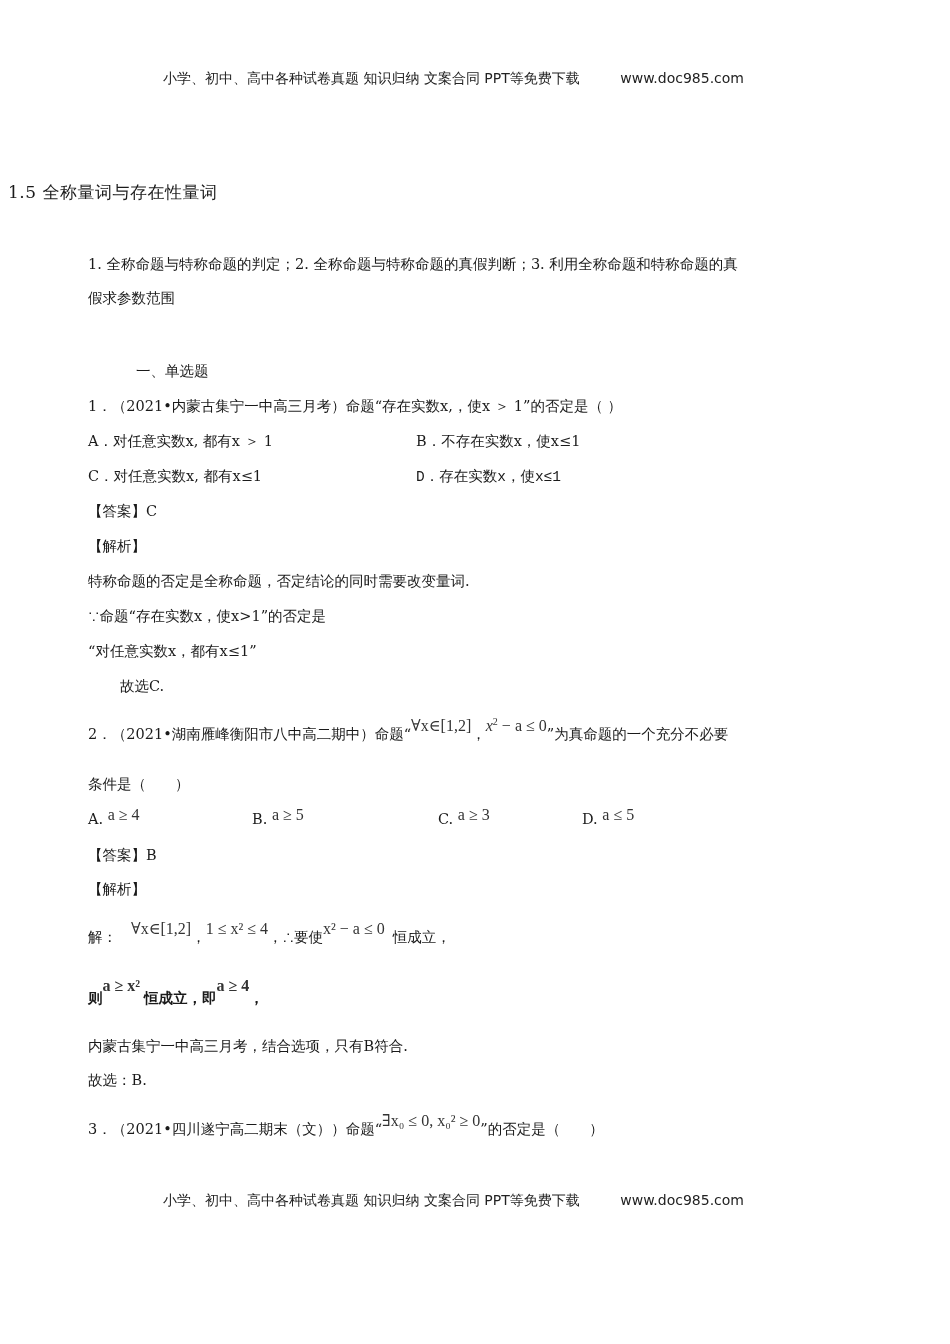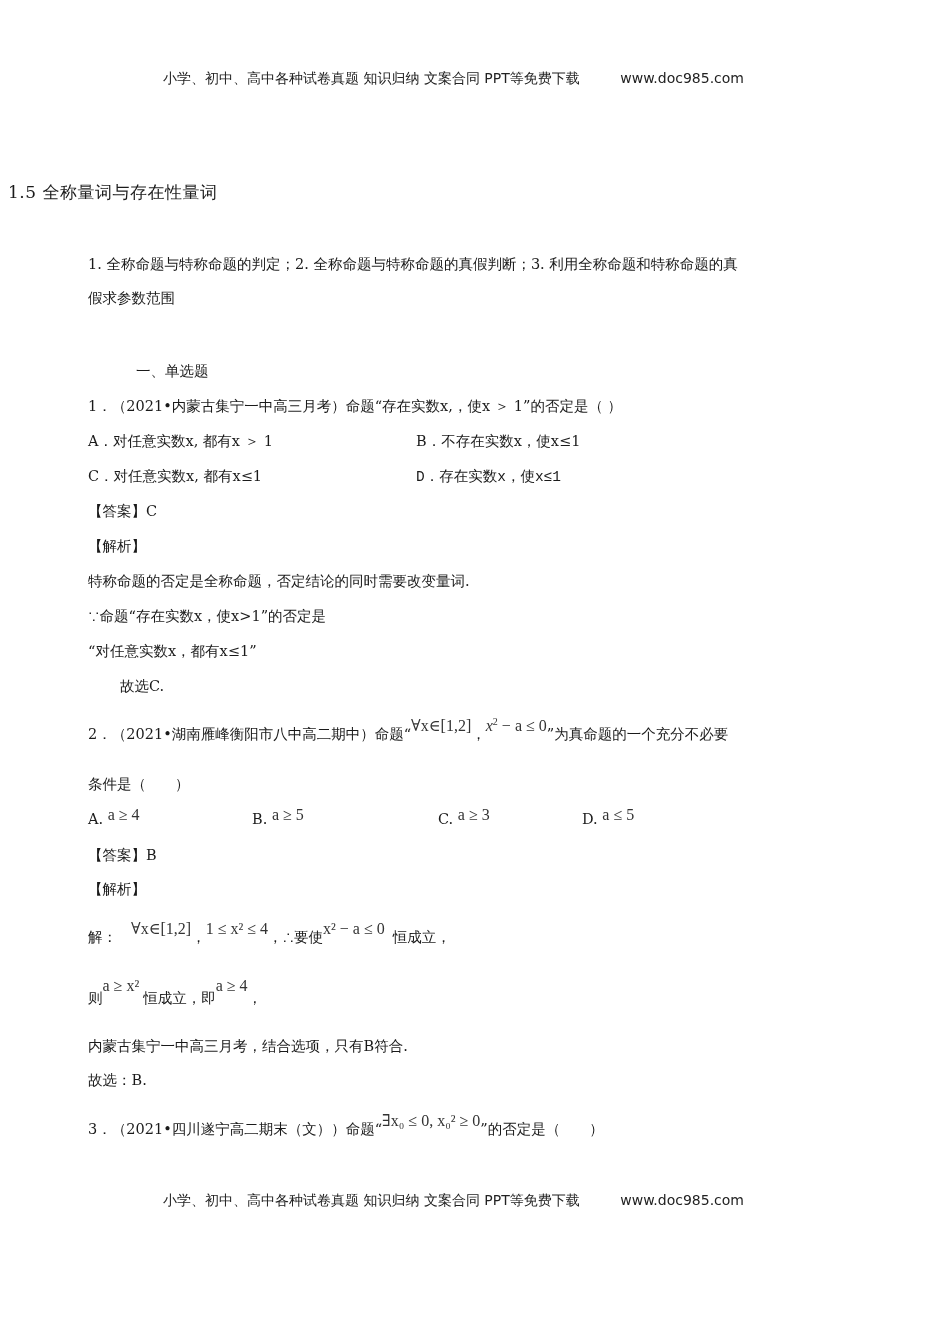--- a/index.html
+++ b/index.html
@@ -64,21 +64,21 @@
   <span class="math raised" style="top:-4px;">a ≤ 5</span>
 </div>
 
 <div class="abs t" style="left:88px; top:846px;">【答案】B</div>
 <div class="abs t" style="left:88px; top:880px;">【解析】</div>
 
 <div class="abs t" style="left:88px; top:927px;">
   <span>解：</span><span class="math raised" style="margin-left:14px;">∀x∈[1,2]</span><span>，</span><span class="math raised">1 ≤ x² ≤ 4</span><span>，∴要使</span><span class="math raised">x² − a ≤ 0</span><span style="margin-left:8px;">恒成立，</span>
 </div>
 
-<div class="abs t" style="left:88px; top:989px;">
+<div class="abs t" style="left:88px; top:989px;font-weight:bold;">
   <span>则</span><span class="math raised" style="top:-12px;">a ≥ x²</span><span style="margin-left:4px;">恒成立，即</span><span class="math raised" style="top:-12px;">a ≥ 4</span><span>，</span>
 </div>
 
 <div class="abs t" style="left:88px; top:1037px;">内蒙古集宁一中高三月考，结合选项，只有B符合.</div>
 <div class="abs t" style="left:88px; top:1071px;">故选：B.</div>
 
 <div class="abs t" style="left:88px; top:1119px;">
   <span>3．（2021•四川遂宁高二期末（文））命题“</span><span class="math raised">∃x₀ ≤ 0, x₀² ≥ 0</span><span>”的否定是（　　）</span>
 </div>
 

